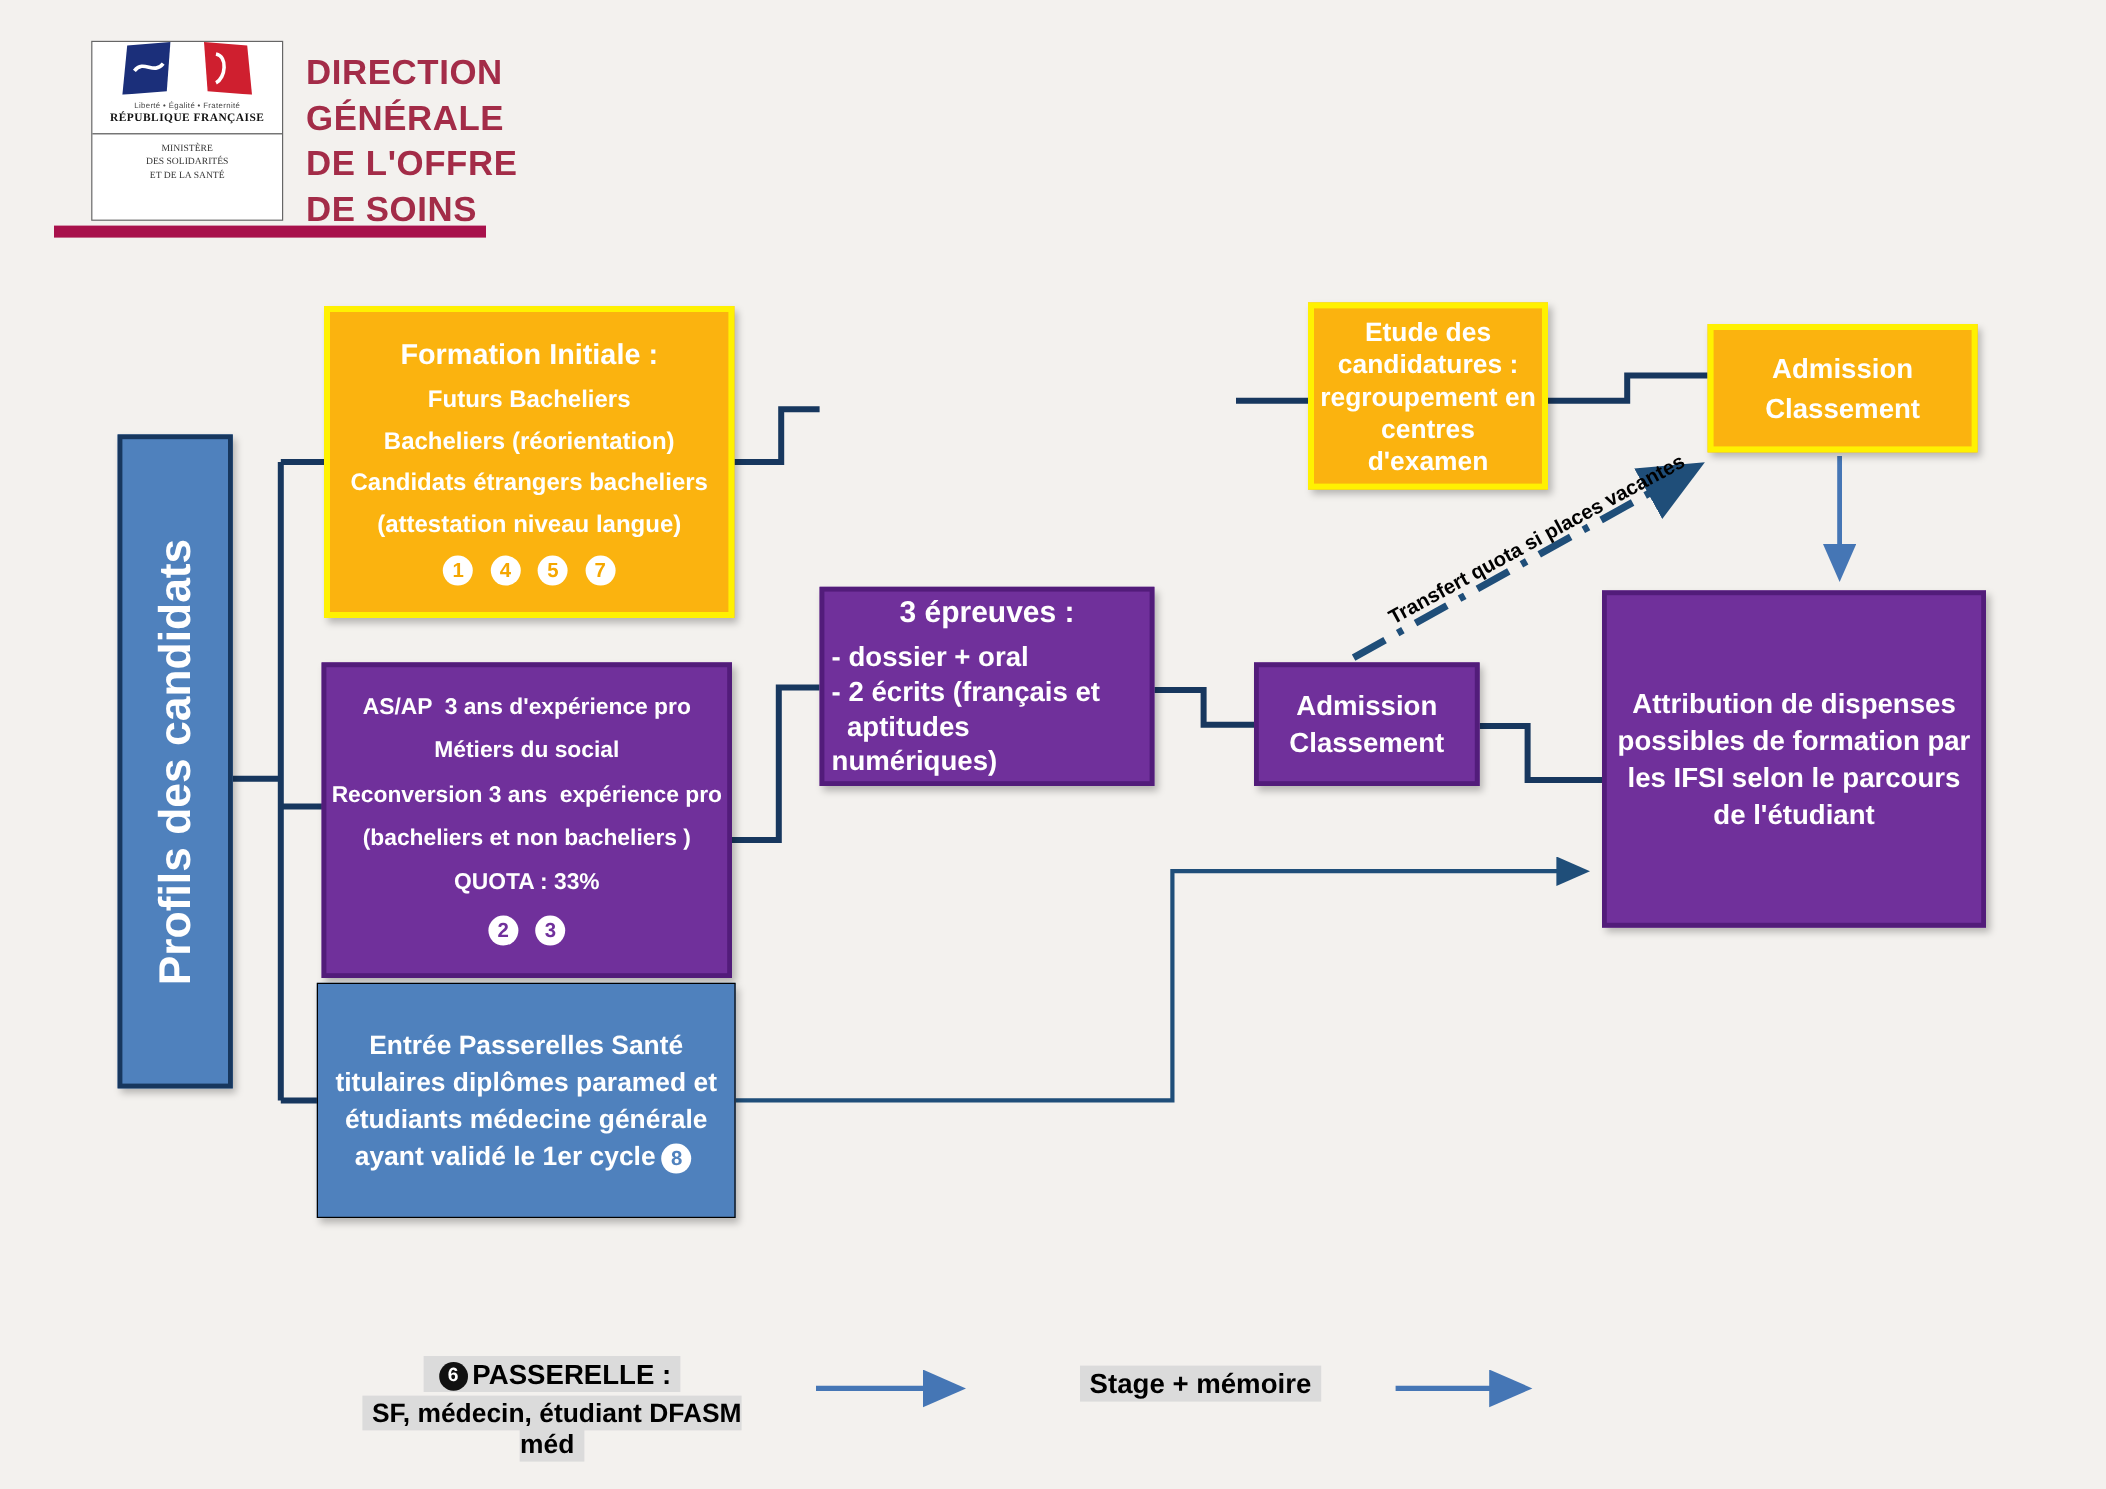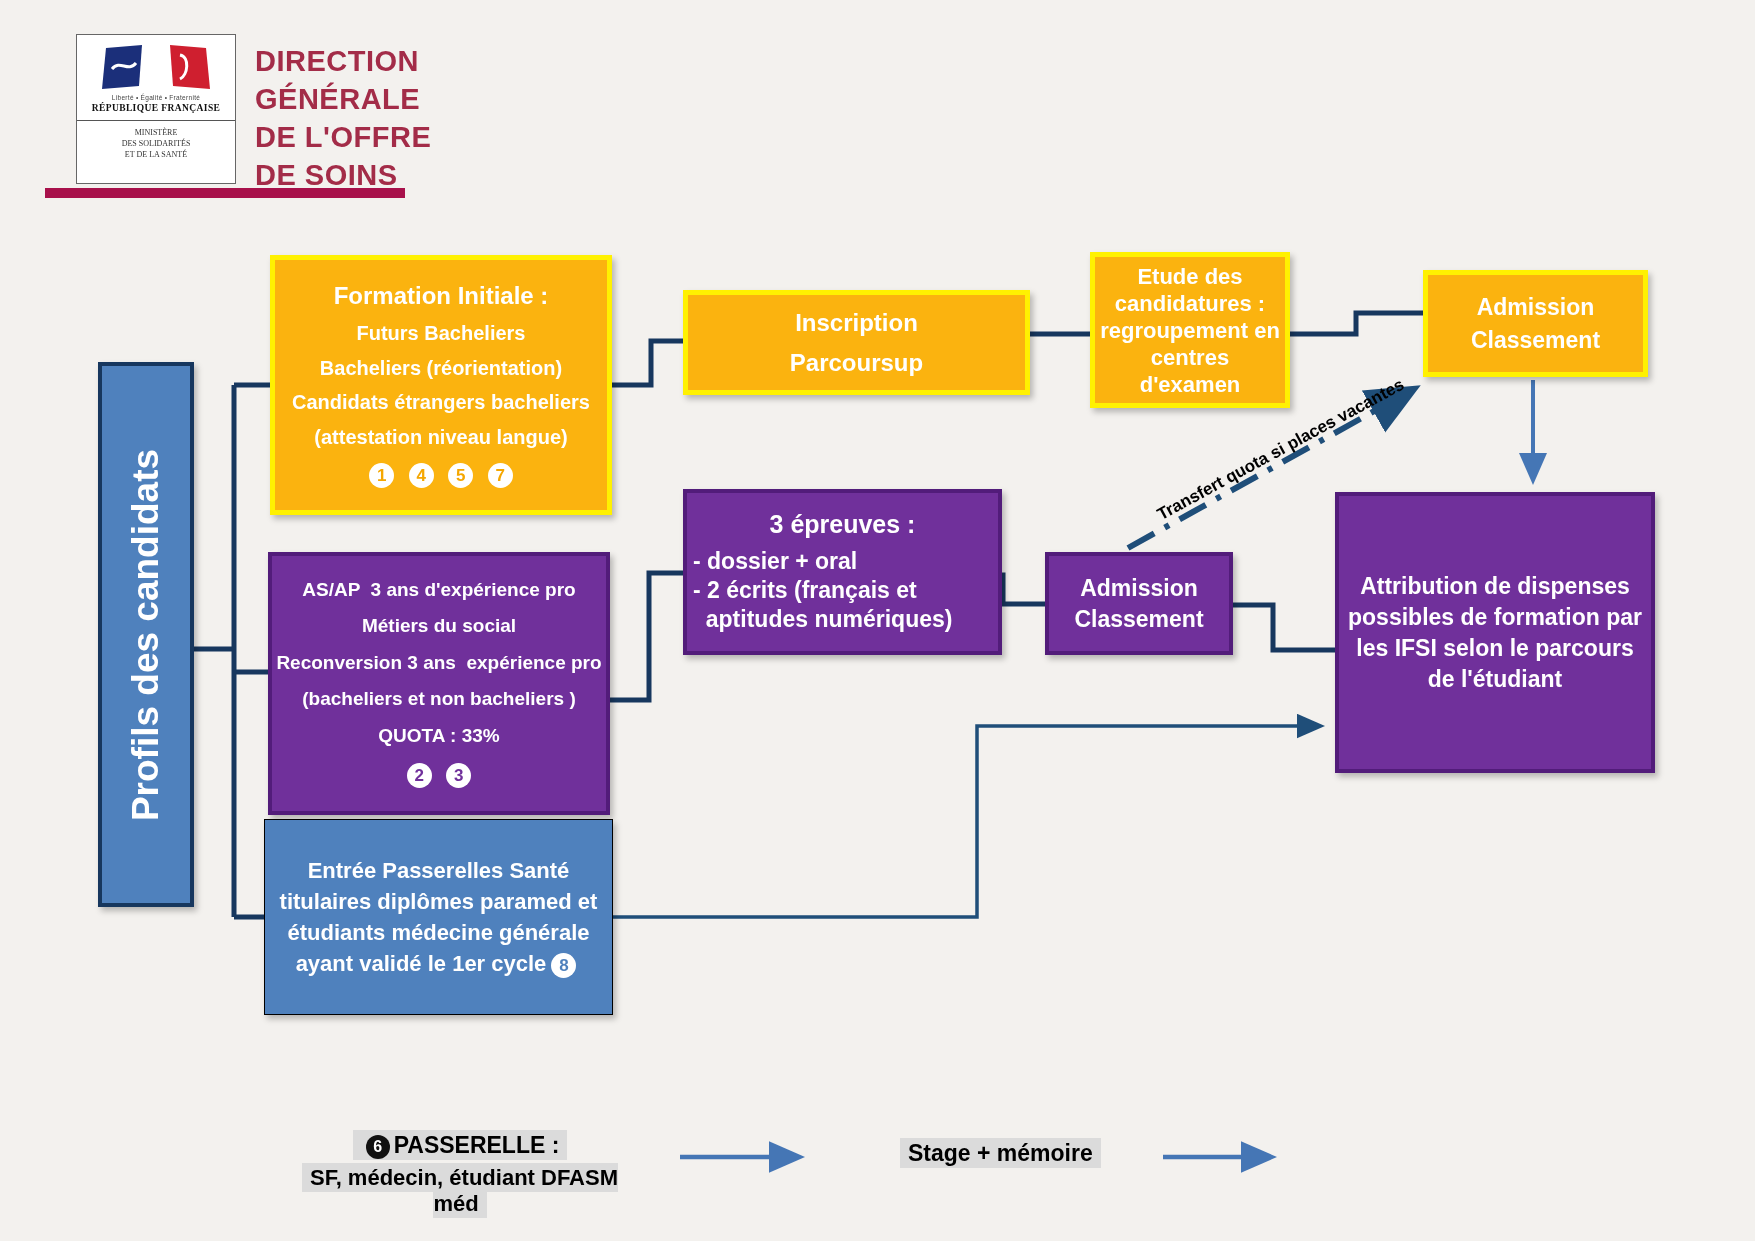--- a/index.html
+++ b/index.html
@@ -6,21 +6,21 @@
   #canvas {
     position:relative; width:1755px; height:1241px;
     background:#f3f1ee; overflow:hidden;
     font-family:"Liberation Sans", sans-serif;
   }
   .abs { position:absolute; }
 
   
   .logo-box { left:76px; top:34px; width:160px; height:150px; background:#ffffff;
               border:1px solid #666; box-sizing:border-box; text-align:center; }
-  .logo-top { padding-top:10px; }
+  .logo-top { }
   .logo-motto { font-size:6.5px; color:#444; margin-top:1px; letter-spacing:0.3px; }
   .logo-republic { font-family:"Liberation Serif", serif; font-size:9.5px; font-weight:bold;
                    color:#111; margin-top:2px; letter-spacing:0.4px; }
   .logo-divider { border-top:1px solid #555; margin:7px 0 6px 0; }
   .logo-ministry { font-family:"Liberation Serif", serif; font-size:8px; color:#333; line-height:11px; }
   .dgos-title { left:255px; top:42px; font-size:29px; font-weight:bold; color:#A32C48;
                 line-height:38px; letter-spacing:0.5px; }
   .crimson-bar { left:45px; top:188px; width:360px; height:10px; background:#A8114B; }
 
   
@@ -42,21 +42,21 @@
   #fi   { left:270px; top:255px; width:342px; height:260px; justify-content:space-evenly; padding:10px 4px; }
   #fi .t { font-size:24px; }
   #fi .line { font-size:20px; }
   #insc { left:683px; top:290px; width:347px; height:105px; font-size:24px; gap:12px; }
   #etude{ left:1090px; top:252px; width:200px; height:156px; font-size:22px; line-height:27px; }
   #admt { left:1423px; top:270px; width:225px; height:107px; font-size:23px; gap:6px; }
 
   #fpc  { left:268px; top:552px; width:342px; height:263px; justify-content:space-evenly; padding:8px 2px; }
   #fpc .t { font-size:23px; line-height:28px; }
   #fpc .line { font-size:19px; }
-  #epr  { left:683px; top:489px; width:319px; height:166px; align-items:flex-start; padding:8px 6px; }
+  #epr  { left:683px; top:489px; width:279px; height:166px; align-items:flex-start; padding:8px 6px; }
   #epr .t { font-size:25px; align-self:center; margin-bottom:8px; }
   #epr .line { font-size:23px; text-align:left; line-height:29px; }
   #admm { left:1045px; top:552px; width:188px; height:103px; font-size:23px; gap:4px; }
   #attr { left:1335px; top:492px; width:320px; height:281px; font-size:23px; line-height:31px; padding:0 8px;align-items:center; }
 
   #pass { left:264px; top:819px; width:349px; height:196px; font-size:22px; line-height:31px; }
 
   .badge { display:inline-flex; width:25px; height:25px; border-radius:50%; background:#ffffff;
            align-items:center; justify-content:center; font-size:17px; font-weight:bold;
            margin:0 5px; vertical-align:middle; }
@@ -154,24 +154,20 @@
     <div class="line">Candidats étrangers bacheliers</div>
     <div class="line">(attestation niveau langue)</div>
     <div class="badges-row">
       <span class="badge badge-y">1</span>
       <span class="badge badge-y">4</span>
       <span class="badge badge-y">5</span>
       <span class="badge badge-y">7</span>
     </div>
   </div>
 
-  <div class="abs box ybox" id="insc">
-    <div class="line">Inscription</div>
-    <div class="line">Parcoursup</div>
-  </div>
 
   <div class="abs box ybox" id="etude">
     <div class="line">Etude des</div>
     <div class="line">candidatures :</div>
     <div class="line">regroupement en</div>
     <div class="line">centres</div>
     <div class="line">d'examen</div>
   </div>
 
   <div class="abs box ybox" id="admt">

